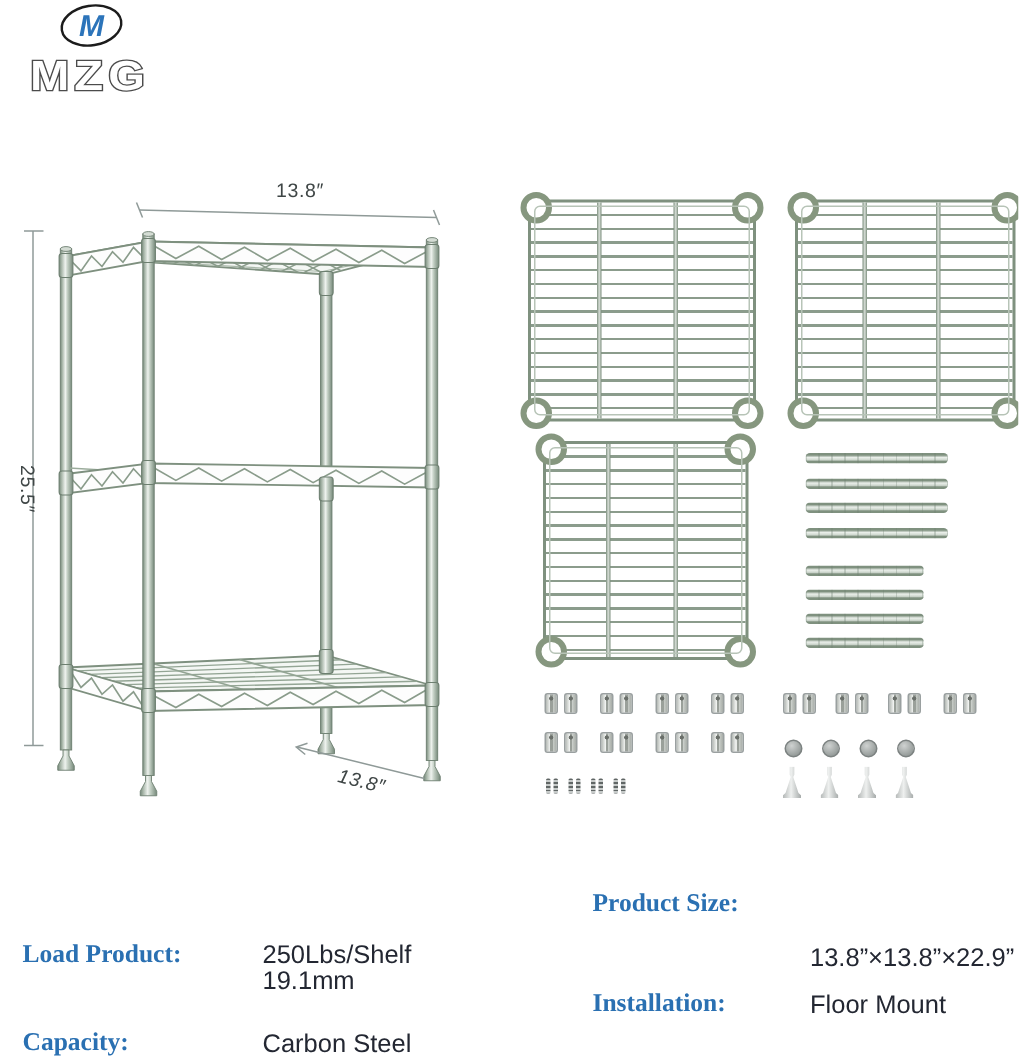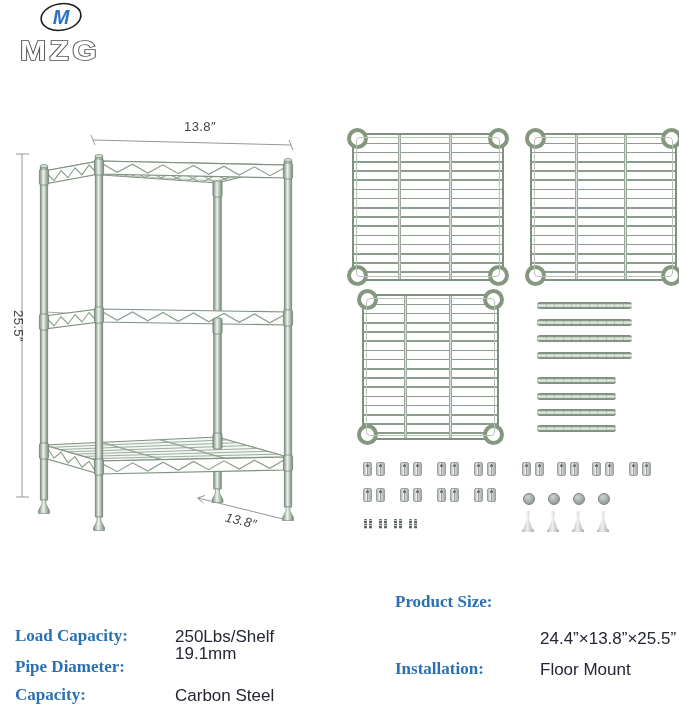--- a/index.html
+++ b/index.html
@@ -254,25 +254,24 @@
   <div class="cap" style="left:523px;top:493px"></div>
   <div class="cap" style="left:548px;top:493px"></div>
   <div class="cap" style="left:573px;top:493px"></div>
   <div class="cap" style="left:598px;top:493px"></div>
 
   <div class="foot-part" style="left:522px;top:511px"></div>
   <div class="foot-part" style="left:547px;top:511px"></div>
   <div class="foot-part" style="left:572px;top:511px"></div>
   <div class="foot-part" style="left:597px;top:511px"></div>
 
-  <div class="spec-label" style="left:15px;top:626px">Load Capacity:</div>
+  <div class="spec-label" style="left:15px;top:626px">Load Product:</div>
   <div class="spec-value" style="left:175px;top:627px">250Lbs/Shelf</div>
-  <div class="spec-label" style="left:15px;top:657px">Pipe Diameter:</div>
   <div class="spec-value" style="left:175px;top:644px">19.1mm</div>
   <div class="spec-label" style="left:15px;top:685px">Capacity:</div>
   <div class="spec-value" style="left:175px;top:686px">Carbon Steel</div>
 
   <div class="spec-label" style="left:395px;top:592px">Product Size:</div>
-  <div class="spec-value" style="left:540px;top:629px">24.4”×13.8”×25.5”</div>
+  <div class="spec-value" style="left:540px;top:629px">13.8”×13.8”×22.9”</div>
   <div class="spec-label" style="left:395px;top:659px">Installation:</div>
   <div class="spec-value" style="left:540px;top:660px">Floor Mount</div>
 
 </div>
 
 </body></html>

